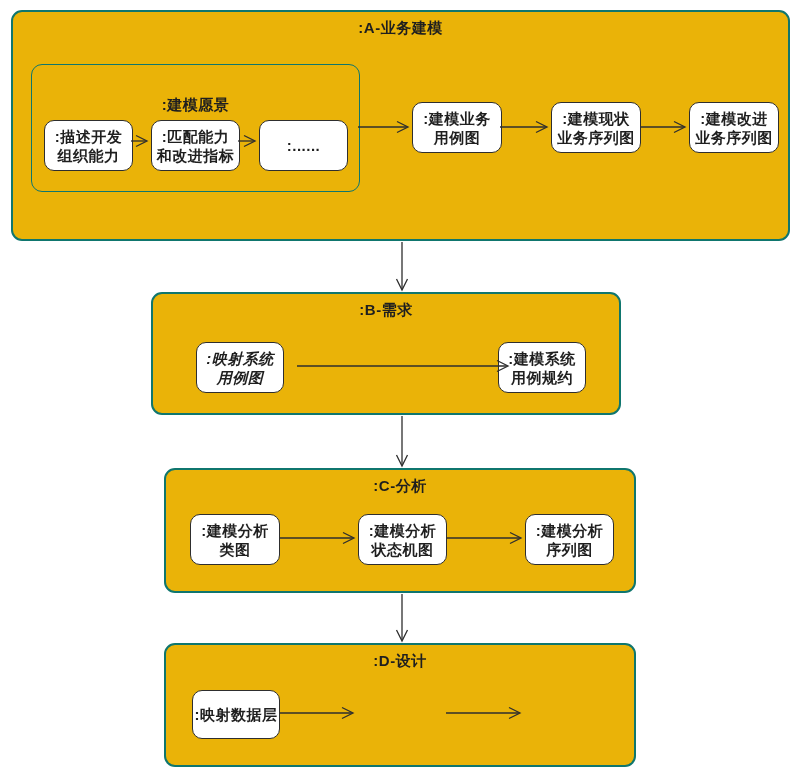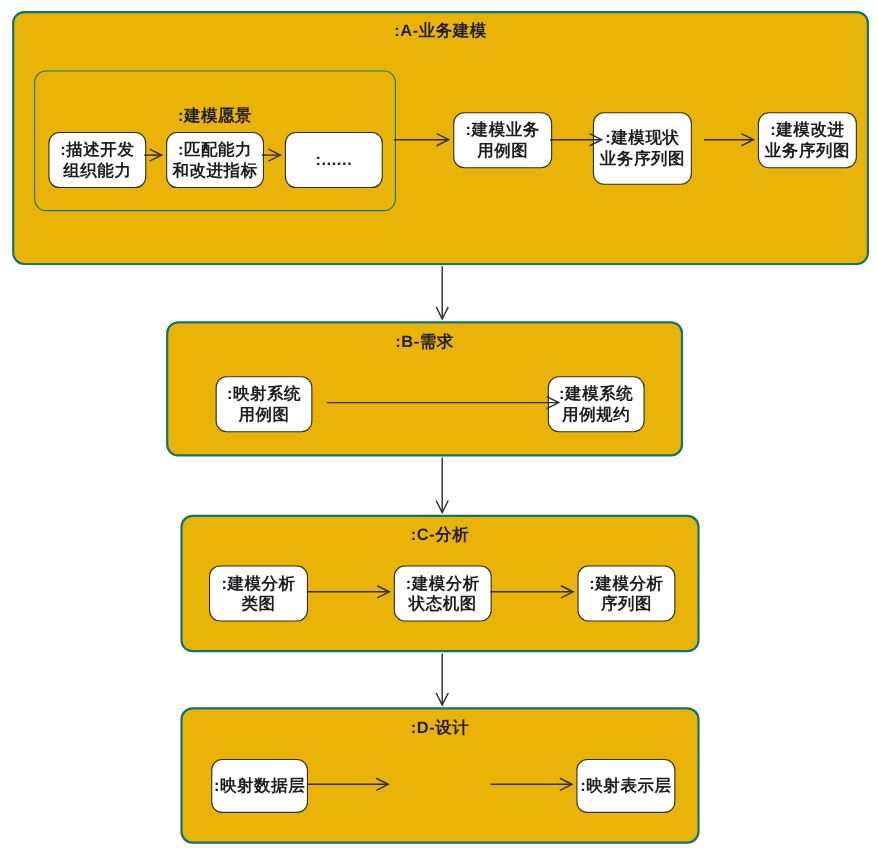--- a/index.html
+++ b/index.html
@@ -70,21 +70,21 @@
     </div>
 
     <div class="node" style="left:399px;top:90px;width:90px;height:51px;">
       <span>:建模业务</span>
       <span>用例图</span>
       <svg class="rake" width="12" height="14" viewBox="0 0 12 14">
           <path d="M1.5 1 V6 M6 1 V6 M10.5 1 V6 M1.5 6 H10.5 M6 6 V13" stroke-width="1.2"></path>
         </svg>
     </div>
 
-    <div class="node" style="left:526px;top:90px;width:90px;height:66px;">
+    <div class="node" style="left:538px;top:90px;width:90px;height:51px;">
       <span>:建模现状</span>
       <span>业务序列图</span>
       <svg class="rake" width="12" height="14" viewBox="0 0 12 14">
           <path d="M1.5 1 V6 M6 1 V6 M10.5 1 V6 M1.5 6 H10.5 M6 6 V13" stroke-width="1.2"></path>
         </svg>
     </div>
 
     <div class="node" style="left:676px;top:90px;width:90px;height:51px;">
       <span>:建模改进</span>
       <span>业务序列图</span>
@@ -94,21 +94,21 @@
     </div>
 
     <svg class="rake" width="13" height="15" viewBox="0 0 12 14">
         <path d="M1.5 1 V6 M6 1 V6 M10.5 1 V6 M1.5 6 H10.5 M6 6 V13" stroke-width="1.2"></path>
       </svg>
   </div>
 
   <div class="group" style="left:151px;top:292px;width:470px;height:123px;">
     <div class="group-title">:B-需求</div>
 
-    <div class="node" style="left:43px;top:48px;width:88px;height:51px;">
+    <div class="node" style="left:43px;top:48px;width:88px;height:51px;font-style:italic;">
       <span>:映射系统</span>
       <span>用例图</span>
       <svg class="rake" width="12" height="14" viewBox="0 0 12 14">
           <path d="M1.5 1 V6 M6 1 V6 M10.5 1 V6 M1.5 6 H10.5 M6 6 V13" stroke-width="1.2"></path>
         </svg>
     </div>
 
     <div class="node" style="left:345px;top:48px;width:88px;height:51px;">
       <span>:建模系统</span>
       <span>用例规约</span>
@@ -158,26 +158,20 @@
     <div class="group-title">:D-设计</div>
 
     <div class="node" style="left:26px;top:45px;width:88px;height:49px;">
       <span>:映射数据层</span>
       <svg class="rake" width="12" height="14" viewBox="0 0 12 14">
           <path d="M1.5 1 V6 M6 1 V6 M10.5 1 V6 M1.5 6 H10.5 M6 6 V13" stroke-width="1.2"></path>
         </svg>
     </div>
 
 
-    <div class="node" style="left:358px;top:45px;width:90px;height:49px;">
-      <span>:映射表示层</span>
-      <svg class="rake" width="12" height="14" viewBox="0 0 12 14">
-          <path d="M1.5 1 V6 M6 1 V6 M10.5 1 V6 M1.5 6 H10.5 M6 6 V13" stroke-width="1.2"></path>
-        </svg>
-    </div>
 
     <svg class="rake" width="13" height="15" viewBox="0 0 12 14">
         <path d="M1.5 1 V6 M6 1 V6 M10.5 1 V6 M1.5 6 H10.5 M6 6 V13" stroke-width="1.2"></path>
       </svg>
   </div>
 
   <svg class="overlay" width="798" height="771" viewBox="0 0 798 771">
 
     <g stroke-width="1.3">
       <line x1="131" y1="141" x2="146" y2="141"></line>

